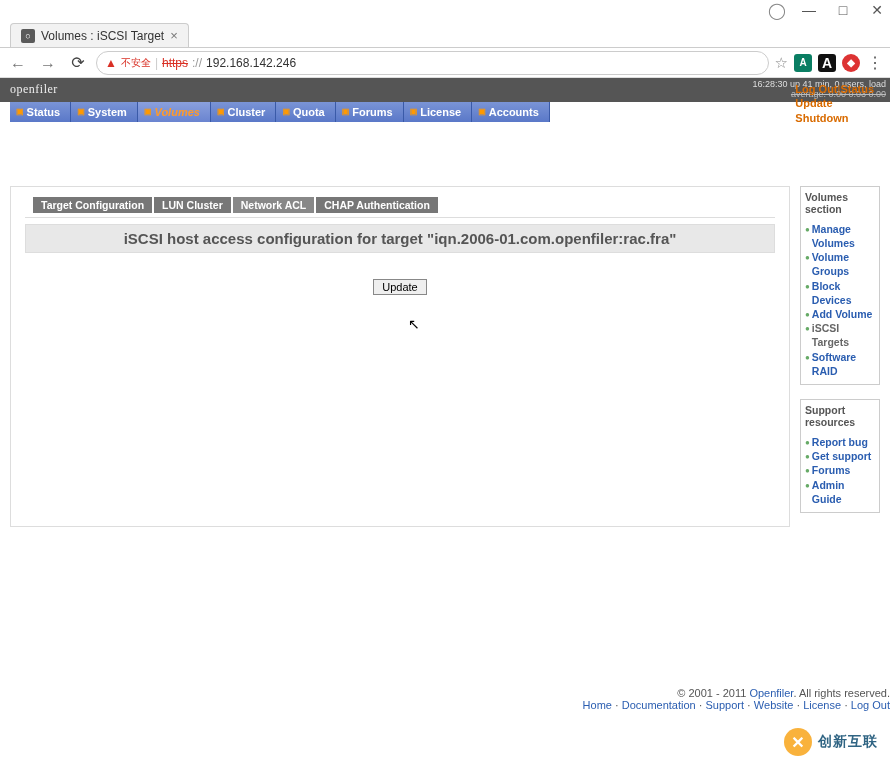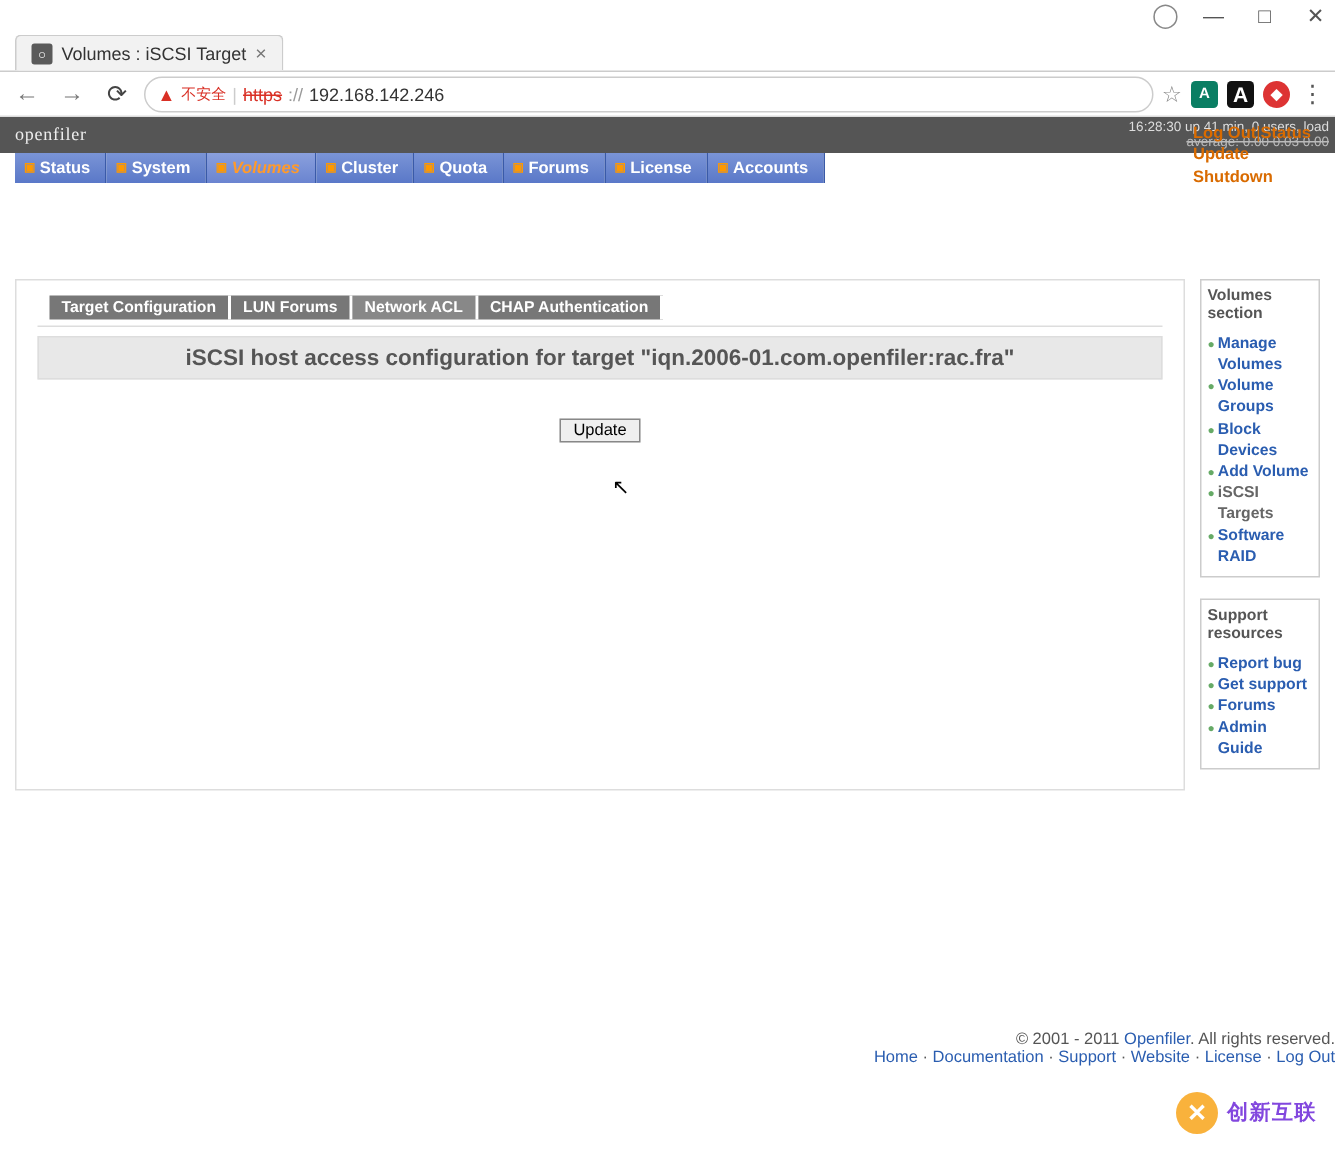--- a/index.html
+++ b/index.html
@@ -241,21 +241,21 @@
     align-items:center;
     gap:6px;
     opacity:0.85;
   }
   .watermark .wm-icon {
     width:28px; height:28px; border-radius:50%;
     background:#f8a51b;
     display:flex; align-items:center; justify-content:center;
     color:#fff; font-weight:bold; font-size:16px;
   }
-  .watermark .wm-text { color:#6d28d9; font-weight:bold; font-size:14px; letter-spacing:1px;}
+  .watermark .wm-text { color:#0c4a6e; font-weight:bold; font-size:14px; letter-spacing:1px;}
 </style>
 </head>
 <body>
 
 <div class="browser-window-controls">
   <span class="icon" style="font-size:16px;color:#888;">◯</span>
   <span class="icon">—</span>
   <span class="icon">□</span>
   <span class="icon">✕</span>
 </div>
@@ -337,21 +337,21 @@
         <span class="bullet">▣</span>
         <span class="lbl">Accounts</span>
       </div>
 </div>
 </div>
 
 <div class="page-wrap">
   <div class="main-col">
     <div class="sub-tabs">
       <div class="st">Target Configuration</div>
-      <div class="st">LUN Forums</div>
+      <div class="st">LUN Cluster</div>
       <div class="st active">Network ACL</div>
       <div class="st">CHAP Authentication</div>
     </div>
     <hr style="margin:0 14px; border:none; border-top:1px solid #ddd;">
     <div class="config-title">iSCSI host access configuration for target "iqn.2006-01.com.openfiler:rac.fra"</div>
 
     <table class="acl-table">
       <tbody>
     </tbody>
       </table>

